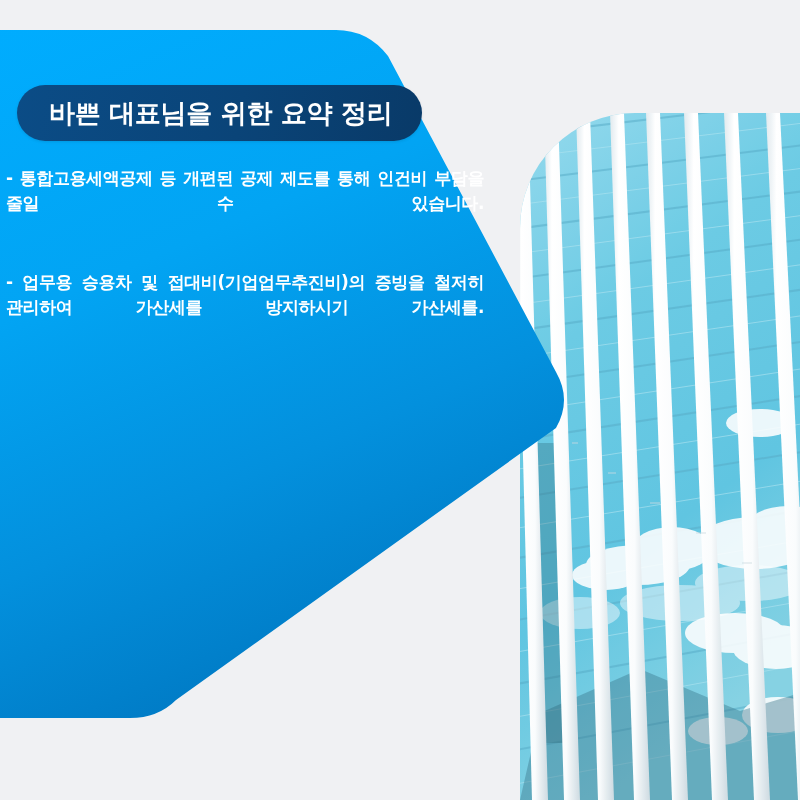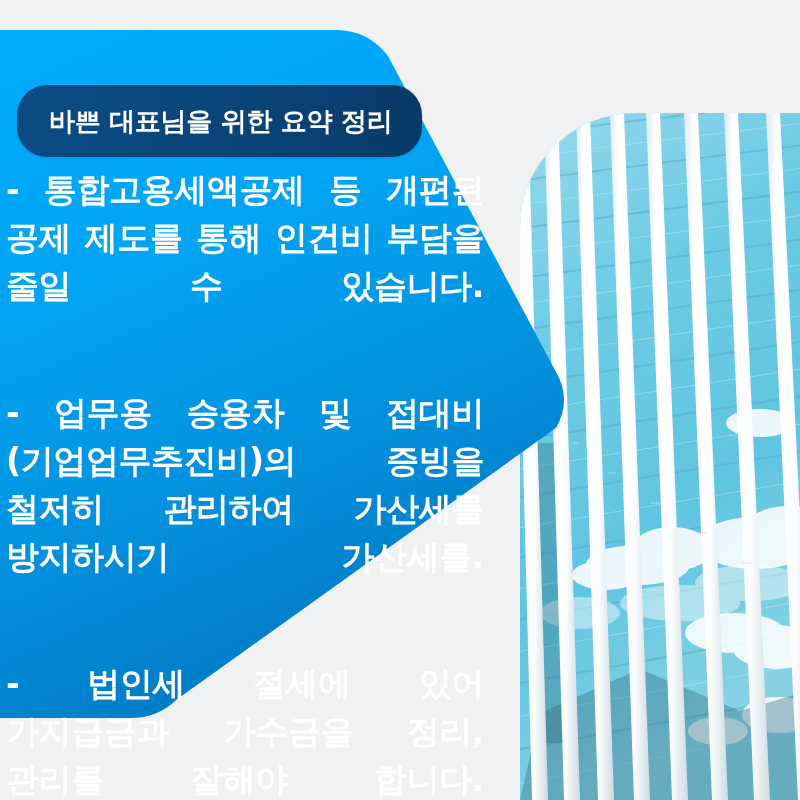--- a/index.html
+++ b/index.html
@@ -57,21 +57,21 @@
     left: 0;
     top: 0;
     width: 600px;
     height: 800px;
   }
 
   .badge {
     position: absolute;
     left: 17px;
     top: 85px;
-    height: 72px;
+    height: 56px;
     padding: 0 30px 0 32px;
     display: flex;
     align-items: center;
     border-radius: 30px;
     background: linear-gradient(100deg, #0B4C86 0%, #0A4478 55%, #093A68 100%);
     box-shadow: 0 1px 3px rgba(0,0,0,0.10);
   }
   .badge-text {
     color: #FFFFFF;
     font-size: 26px;
@@ -82,21 +82,21 @@
   }
 
   .body-text {
     position: absolute;
     left: 6px;
     top: 166px;
     width: 478px;
   }
   .para {
     color: #FFFFFF;
-    font-size: 33px;
+    font-size: 17px;
     font-weight: 700;
     line-height: 1.46;
     letter-spacing: -0.4px;
     text-align: justify;
     text-justify: inter-character;
     margin: 0 0 30px 0;
     word-break: keep-all;
   }
   .para:last-child { margin-bottom: 0; }
   .para::after {
@@ -243,17 +243,16 @@
 
   <div class="content">
 
     <div class="badge">
       <span class="badge-text">바쁜 대표님을 위한 요약 정리</span>
     </div>
 
     <div class="body-text">
       <p class="para">- 통합고용세액공제 등 개편된 공제 제도를 통해 인건비 부담을 줄일 수 있습니다.</p>
       <p class="para">- 업무용 승용차 및 접대비(기업업무추진비)의 증빙을 철저히 관리하여 가산세를 방지하시기 가산세를.</p>
-      <p class="para">- 법인세 절세에 있어 가지급금과 가수금을 정리, 관리를 잘해야 합니다.</p>
     </div>
 
   </div>
 </div>
 
 </body></html>

